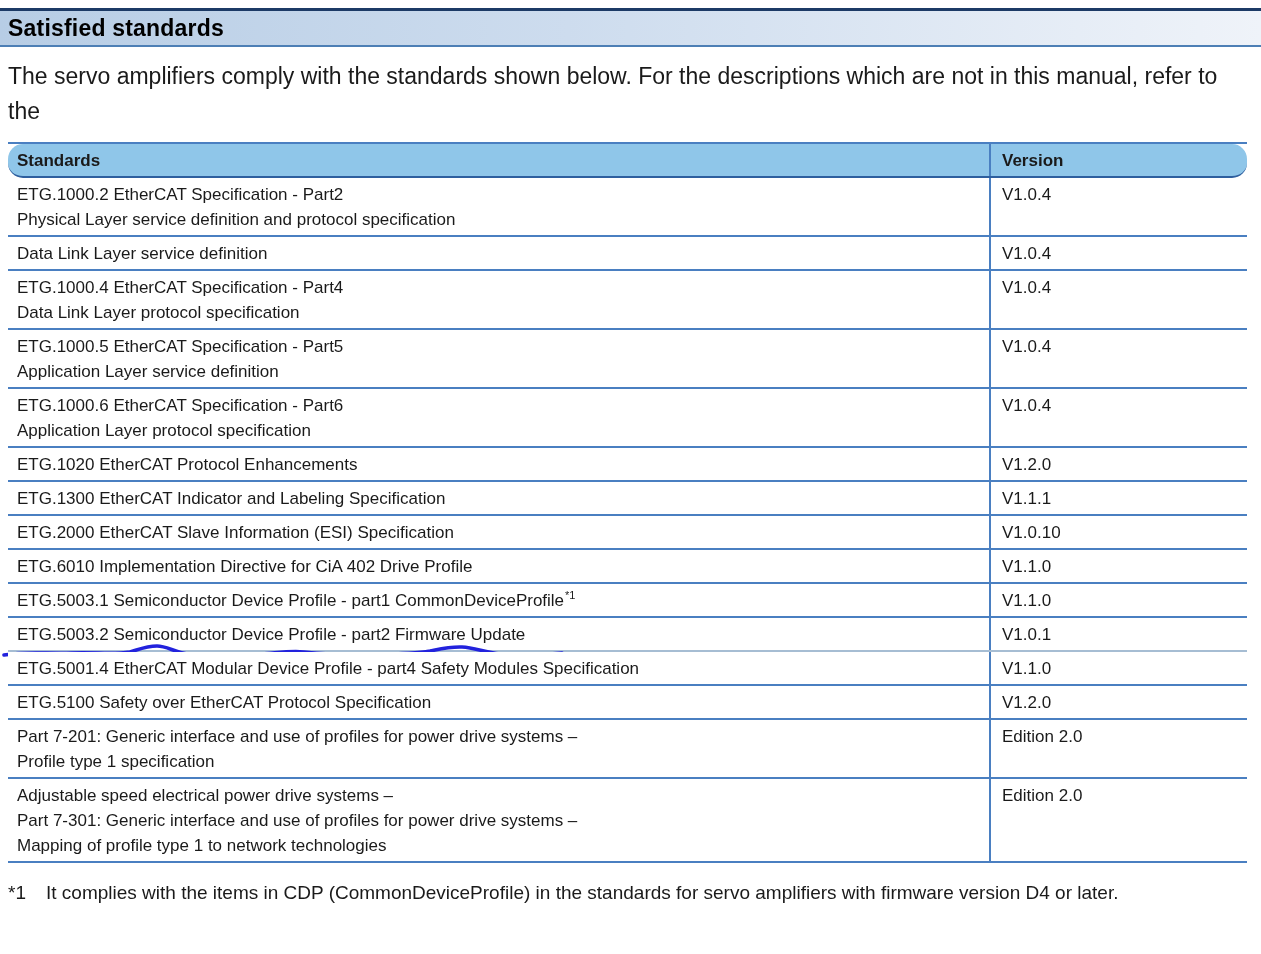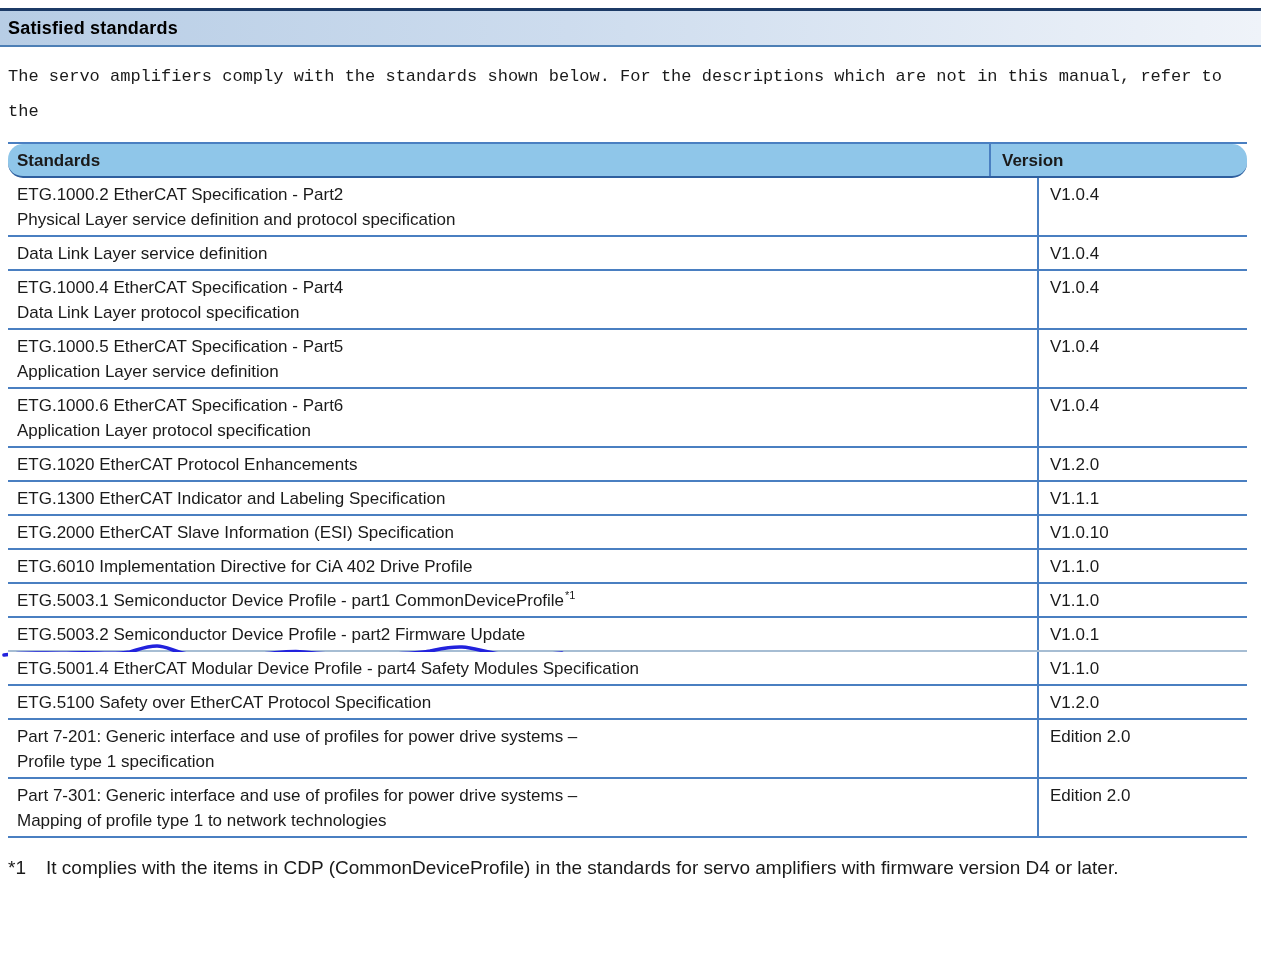--- a/index.html
+++ b/index.html
@@ -24,46 +24,45 @@
   }
   .title-bar {
     margin-top: 8px;
     height: 39px;
     border-top: 3px solid var(--title-bar-border-top);
     border-bottom: 2px solid var(--title-bar-border-bottom);
     background: linear-gradient(to right, var(--title-bar-bg-left) 0%, var(--title-bar-bg-mid) 45%, var(--title-bar-bg-right) 100%);
     display: flex; align-items: center;
   }
   .title-bar h1 {
-    font-size: 18px; font-weight: bold; color: #000;
+    font-size: 23px; font-weight: bold; color: #000;
     padding-left: 8px; letter-spacing: 0.2px;
   }
   .intro {
     margin: 12px 8px 0 8px;
-    font-size: 17px; line-height: 35px; font-family: Liberation Mono, monospace;
+    font-size: 23px; line-height: 35px;
   }
   .std-table {
     margin: 13px 8px 0 8px;
     width: 1239px;
     border-top: 2px solid var(--table-border);
     font-size: 17px;
   }
   .thead {
     display: flex;
     background: var(--table-header-bg);
     border-bottom: 2px solid var(--table-header-rule);
     font-weight: bold;
     border-radius: 15px;
   }
   .trow {
     display: flex;
     position: relative;
     border-bottom: 2px solid var(--table-border);
     background: #ffffff;
-    gap: 48px;
   }
   .trow.annotated { border-bottom-color: var(--annotated-row-border); }
   .cell { line-height: 25px; padding: 4px 9px 3px 9px; }
   .cell-std { width: 955px; flex-shrink: 0; }
   .cell-ver {
     flex: 1;
     border-left: 2px solid var(--table-border);
     padding-left: 11px;
     margin-left: 26px;
   }
@@ -222,20 +221,21 @@
     <div class="cell cell-std">
           <div>Part 7-201: Generic interface and use of profiles for power drive systems –</div>
           <div>Profile type 1 specification</div>
         </div>
     <div class="cell cell-ver">Edition 2.0</div>
 
   </div>
 
   <div class="trow">
     <div class="cell cell-std">
+          <div>Adjustable speed electrical power drive systems –</div>
           <div>Part 7-301: Generic interface and use of profiles for power drive systems –</div>
           <div>Mapping of profile type 1 to network technologies</div>
         </div>
     <div class="cell cell-ver">Edition 2.0</div>
 
   </div>
 </div>
 </div>
 
 <div class="footnote">

